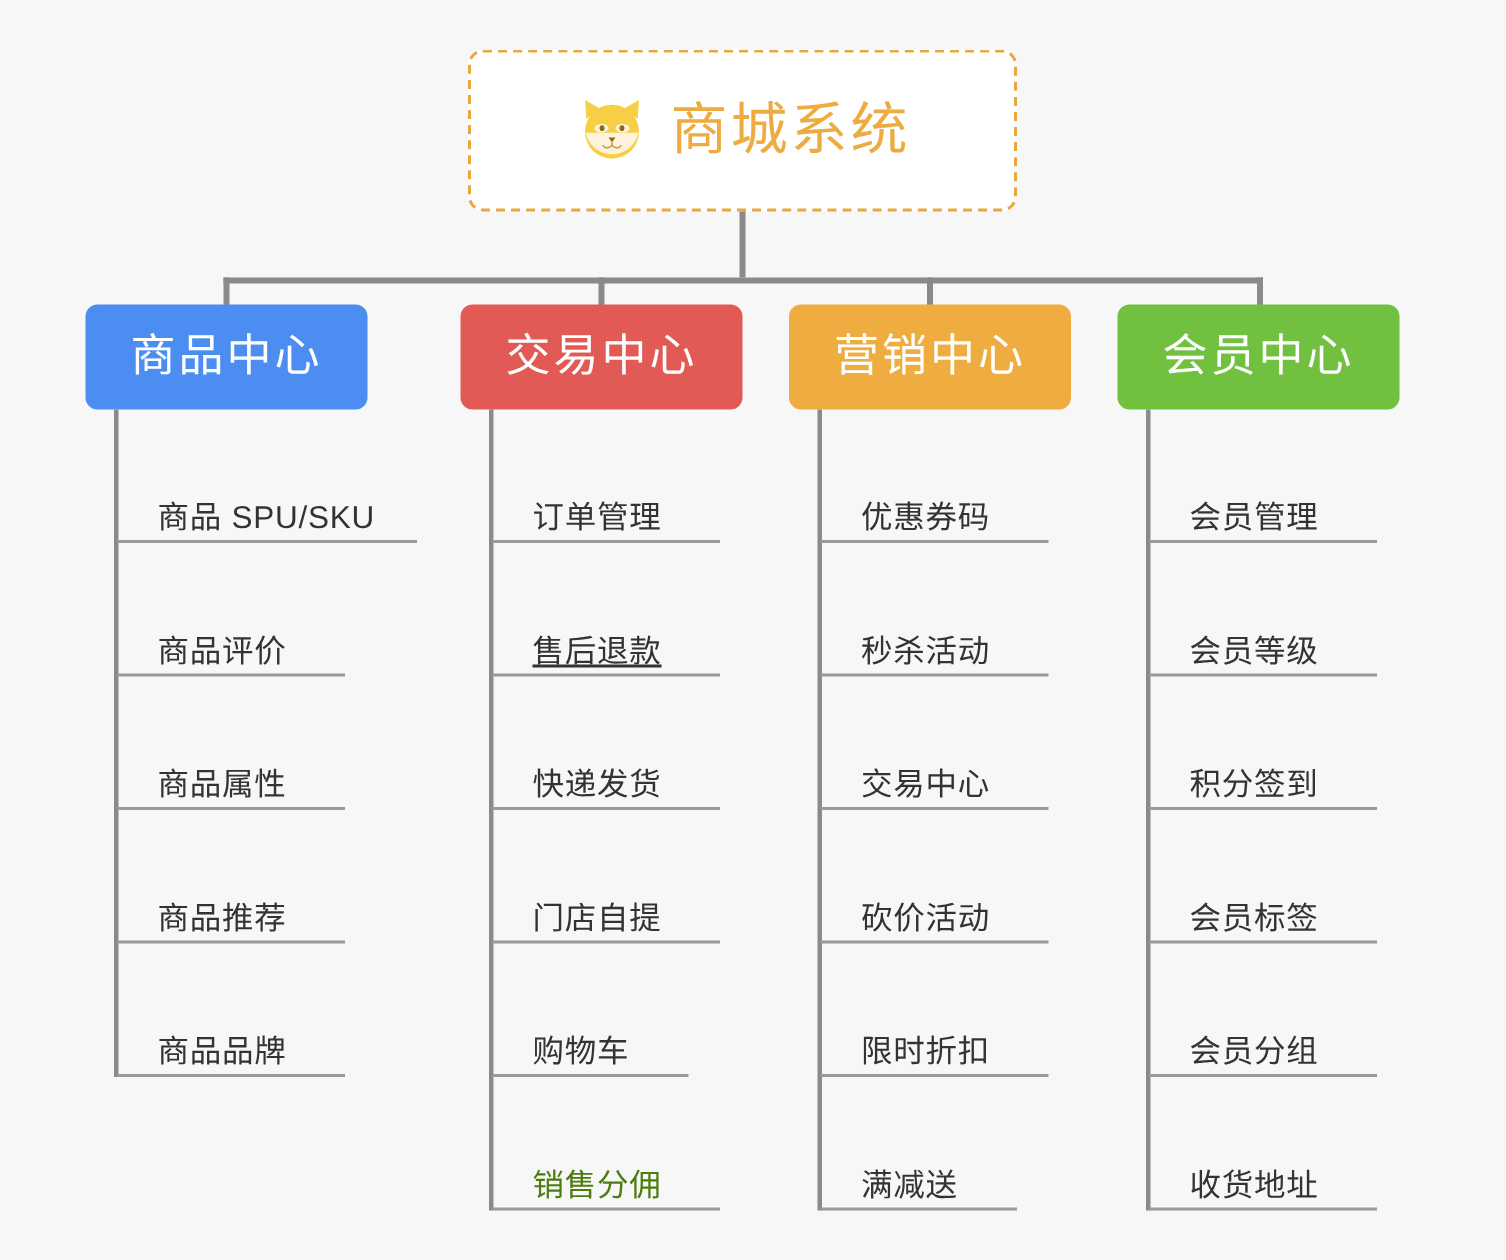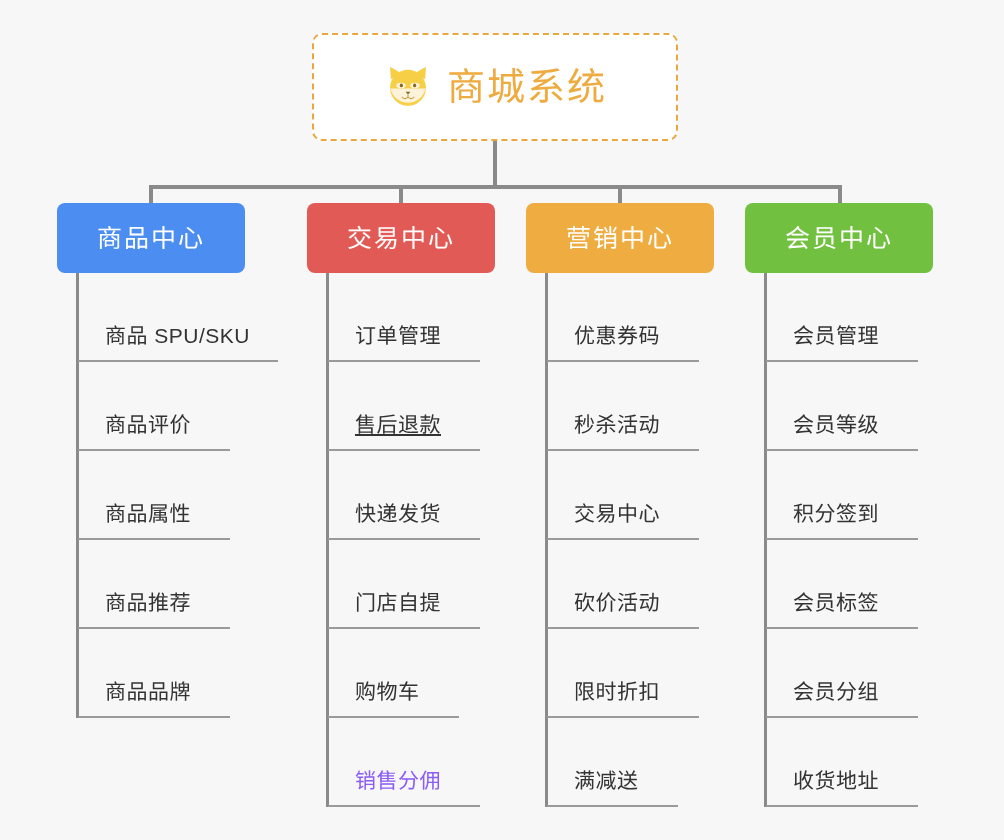--- a/index.html
+++ b/index.html
@@ -77,21 +77,21 @@
     width: 188px;
     height: 70px;
     border-radius: 8px;
     display: flex;
     align-items: center;
     justify-content: center;
     box-sizing: border-box;
   }
   .cat-header-label {
     color: #ffffff;
-    font-size: 25px;
+    font-size: 30px;
     letter-spacing: 2px;
     line-height: 1;
     white-space: nowrap;
   }
 
   .leaf-list {
     position: relative;
     margin-top: 0;
     padding-left: 21px;
     
@@ -105,21 +105,21 @@
     width: 3px;
     background: #8a8a8a;
   }
 
   .leaf-item {
     position: relative;
     height: 89px;
     box-sizing: border-box;
     display: flex;
     align-items: flex-end;
-    padding-bottom: 16px;
+    padding-bottom: 6px;
   }
   .leaf-underline {
     position: absolute;
     left: 0;
     bottom: 0;
     height: 2px;
     background: #9a9a9a;
   }
   .leaf-label {
     font-size: 21px;
@@ -217,21 +217,21 @@
         </div>
         <div class="leaf-item">
           <span class="leaf-label" style="color: rgb(51, 51, 51);">门店自提</span>
           <div class="leaf-underline" style="width: 152px; background: rgb(154, 154, 154);"></div>
         </div>
         <div class="leaf-item">
           <span class="leaf-label" style="color: rgb(51, 51, 51);">购物车</span>
           <div class="leaf-underline" style="width: 131px; background: rgb(154, 154, 154);"></div>
         </div>
         <div class="leaf-item">
-          <span class="leaf-label" style="color: #8b5cf6; margin-top: 30px;">销售分佣</span>
+          <span class="leaf-label" style="color: #4d7c0f; margin-top: 30px;">销售分佣</span>
           <div class="leaf-underline" style="width: 152px; background: rgb(154, 154, 154);"></div>
         </div>
       </div>
   </div>
 
   <div class="column col-3">
     <div class="cat-header" style="background: rgb(238, 172, 65);">
       <span class="cat-header-label">营销中心</span>
     </div>
     <div class="leaf-list" style="--spine: #8a8a8a;">

